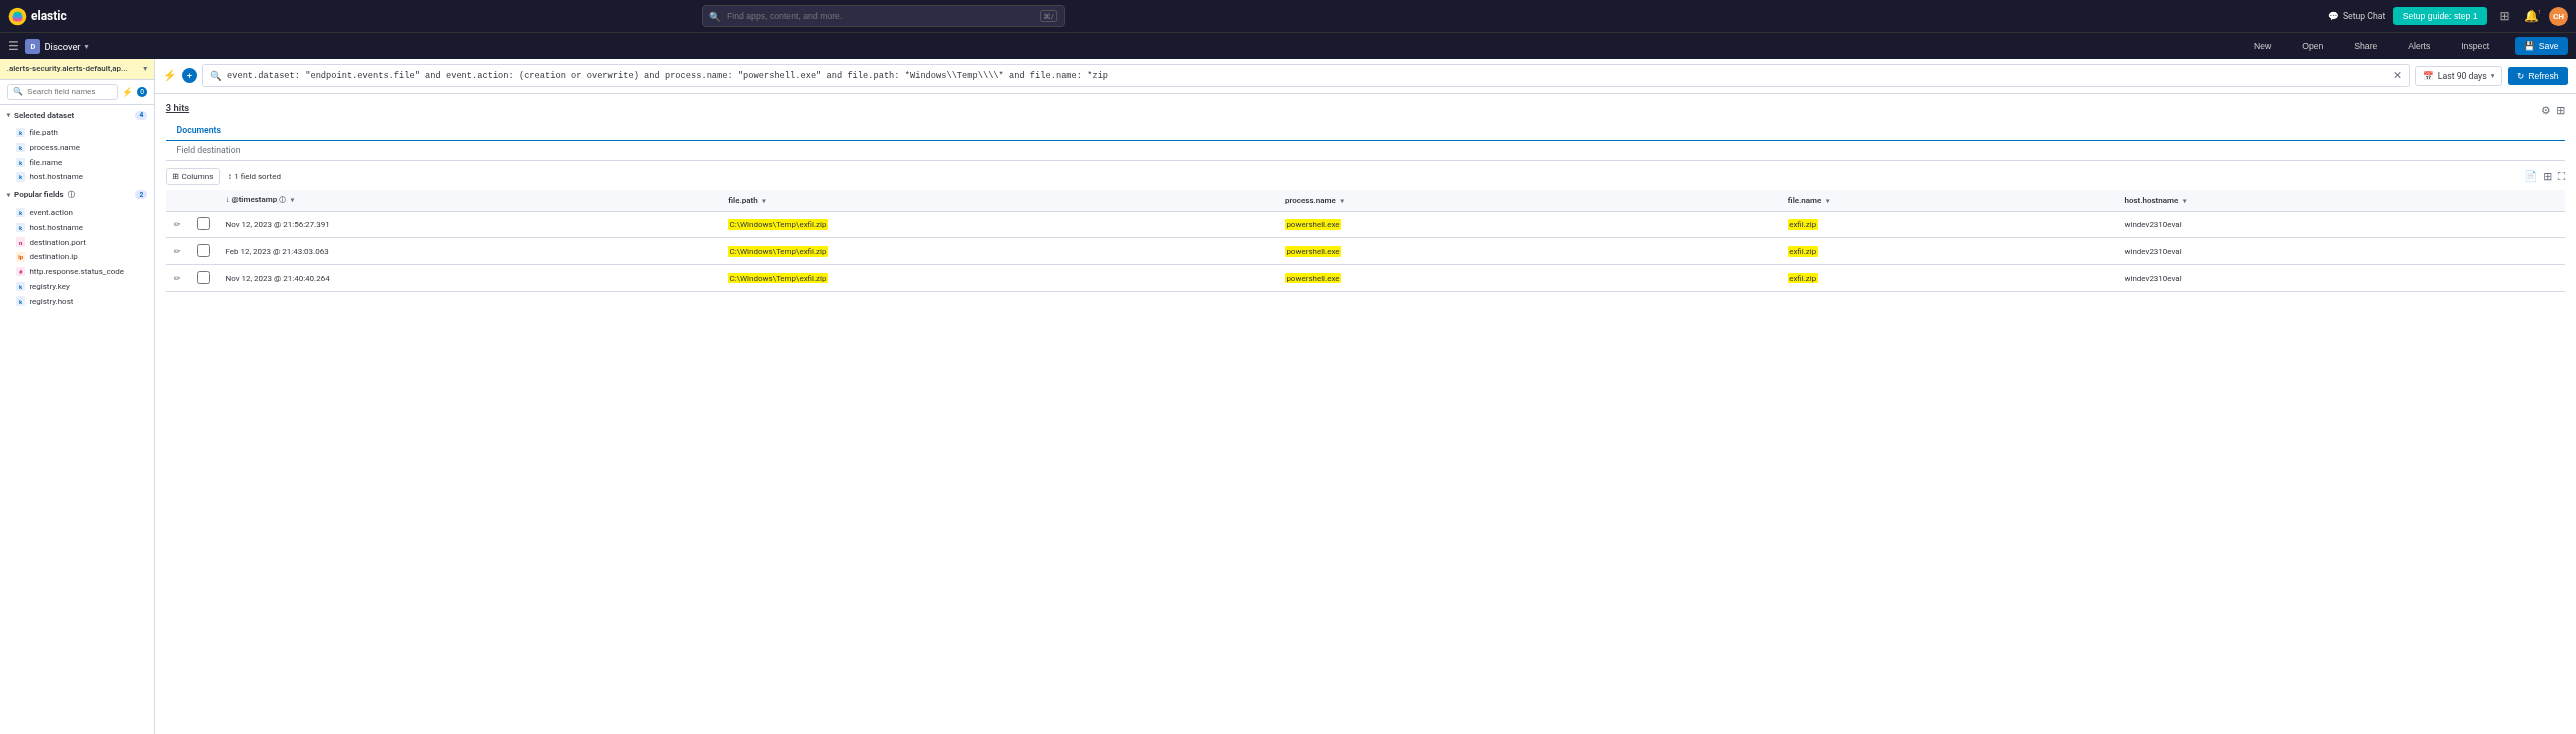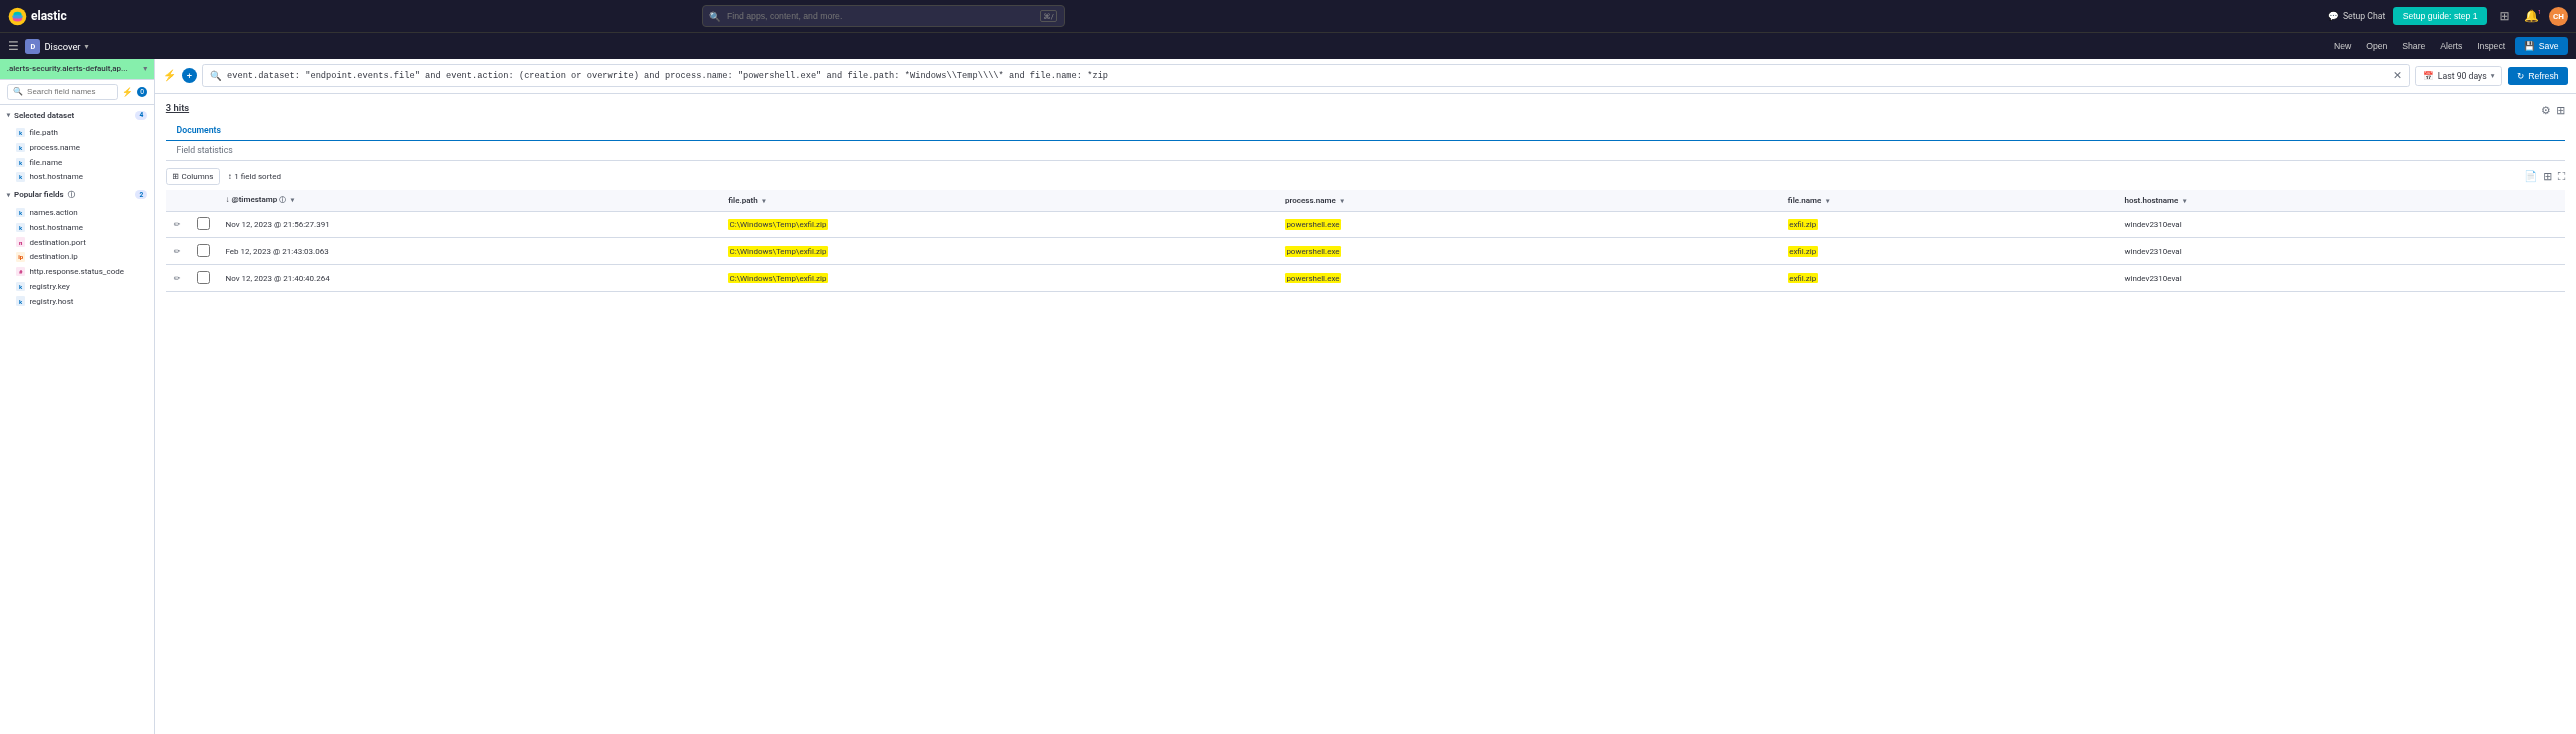--- a/index.html
+++ b/index.html
@@ -26,30 +26,30 @@
 
     
     .toolbar2 {
       display: flex; align-items: center; background: #1a1a2e; height: 27px; padding: 0 8px; gap: 6.7px; border-top: 0.7px solid #333;
     }
     .menu-icon { color: #aaa; font-size: 12px; cursor: pointer; }
     .discover-badge {
       display: flex; align-items: center; gap: 4px; color: #fff; font-size: 9.4px; cursor: pointer;
     }
     .discover-badge .d-badge { background: #6b7fcc; color: #fff; width: 15px; height: 15px; border-radius: 2.7px; display: flex; align-items: center; justify-content: center; font-size: 7.4px; font-weight: 700; }
-    .toolbar2-right { margin-left: auto; display: flex; align-items: center; gap: 4px; }
+    .toolbar2-right { margin-left: auto; display: flex; align-items: center; gap: 20px; }
     .toolbar2-btn { background: transparent; border: none; color: #ccc; font-size: 8.7px; cursor: pointer; padding: 2.7px 5.4px; }
     .toolbar2-btn-save { background: #0071c2; color: #fff; border: none; border-radius: 3.4px; padding: 4px 9.4px; font-size: 8.7px; cursor: pointer; display: flex; align-items: center; gap: 4px; }
 
     
     .main-layout { display: flex; height: calc(100vh - 59px); }
 
     
     .sidebar { width: 155px; min-width: 155px; border-right: 0.7px solid #d3dae6; display: flex; flex-direction: column; overflow-y: auto; background: #fff; }
-    .index-selector { display: flex; align-items: center; padding: 5.4px 6.7px; border-bottom: 0.7px solid #d3dae6; gap: 4px; background: #86efac; }
+    .index-selector { display: flex; align-items: center; padding: 5.4px 6.7px; border-bottom: 0.7px solid #d3dae6; gap: 4px; background: #fef9c3; }
     .index-selector-text { font-size: 8px; color: #343741; font-weight: 500; flex: 1; overflow: hidden; text-overflow: ellipsis; white-space: nowrap; }
     .index-selector-chevron { color: #69707d; font-size: 8px; }
     .filter-row { display: flex; align-items: center; padding: 4px 6.7px; gap: 4px; border-bottom: 0.7px solid #d3dae6; }
     .search-fields-input { flex: 1; display: flex; align-items: center; gap: 4px; border: 0.7px solid #d3dae6; border-radius: 2.7px; padding: 2.7px 5.4px; background: #fff; }
     .search-fields-input input { border: none; outline: none; font-size: 8px; color: #343741; width: 100%; background: transparent; }
     .filter-icon-btn { cursor: pointer; color: #69707d; font-size: 8.7px; }
     .filter-count { background: #0071c2; color: #fff; border-radius: 6.7px; font-size: 6.7px; padding: 0.7px 3.4px; }
 
     .sidebar-section { padding: 0; }
     .sidebar-section-header { display: flex; align-items: center; padding: 5.4px 6.7px; cursor: pointer; gap: 4px; font-size: 8px; font-weight: 600; color: #343741; }
@@ -214,21 +214,21 @@
     <div class="sidebar-section">
       <div class="sidebar-section-header">
         <span class="chevron">▾</span>
         <span>Popular fields</span>
         <span style="color:#69707d;font-size:7.4px;">ⓘ</span>
         <span class="sidebar-section-count">2</span>
       </div>
       <div id="popular-fields-list">
           <div class="sidebar-field-item">
             <span class="field-type-badge badge-keyword">k</span>
-            <span>names.action</span>
+            <span>event.action</span>
           </div>
           <div class="sidebar-field-item">
             <span class="field-type-badge badge-keyword">k</span>
             <span>host.hostname</span>
           </div>
           <div class="sidebar-field-item">
             <span class="field-type-badge badge-number">n</span>
             <span>destination.port</span>
           </div>
           <div class="sidebar-field-item">
@@ -280,21 +280,21 @@
           <span>3 hits</span>
         </div>
         <div class="results-settings">
           <span class="results-settings-icon">⚙</span>
           <span class="results-settings-icon">⊞</span>
         </div>
       </div>
 
       <div class="tabs" id="results-tabs">
           <div class="tab active">Documents</div>
-          <div class="tab">Field statistics</div>
+          <div class="tab">Field destination</div>
         </div>
 
       <div class="table-controls">
         <div class="columns-btn">
           <span>⊞</span>
           <span>Columns</span>
         </div>
         <div class="sort-btn">
           <span>↕</span>
           <span>1 field sorted</span>

